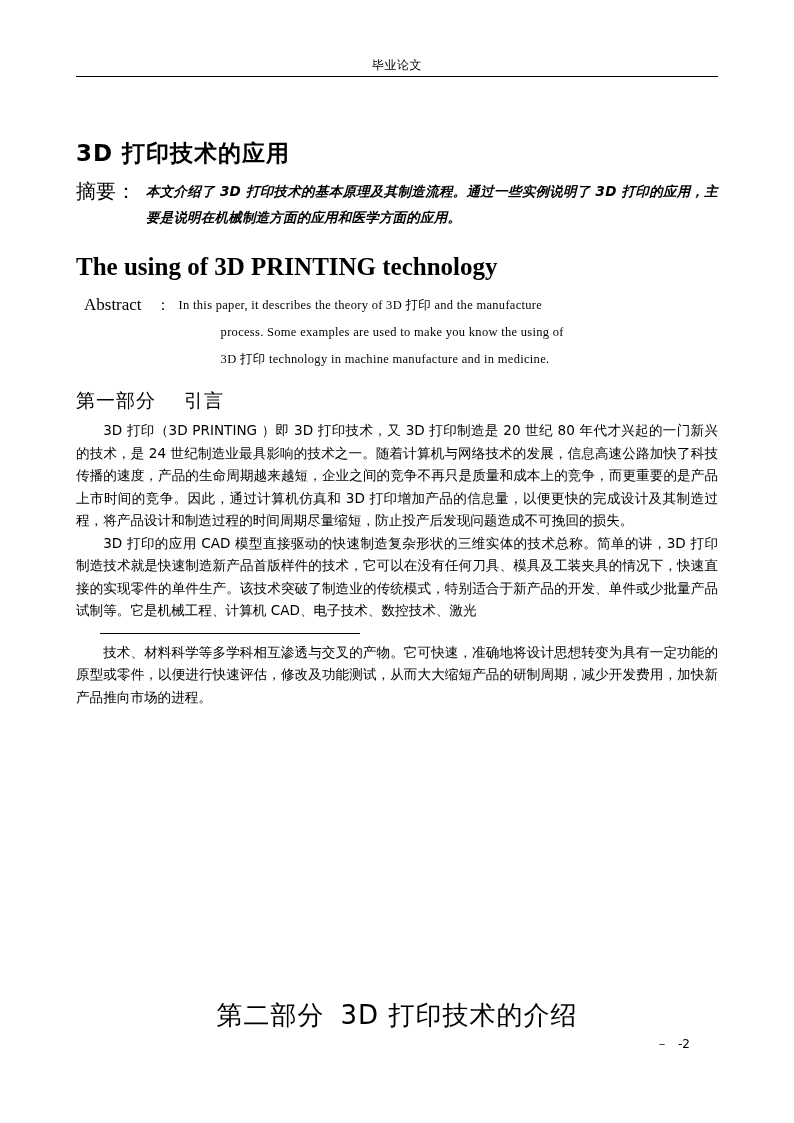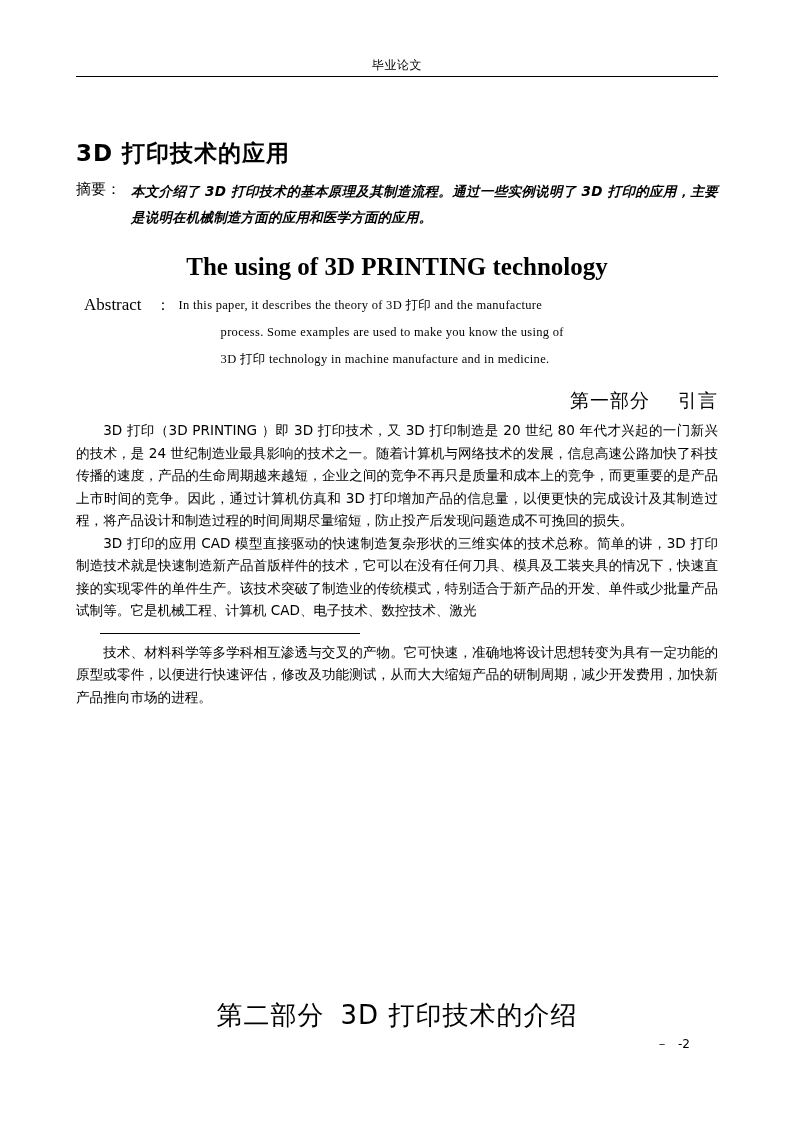--- a/index.html
+++ b/index.html
@@ -58,40 +58,40 @@
     margin: 8px 0 10px 0;
   }
 
   
   .abstract-cn {
     display: flex;
     align-items: flex-start;
     margin: 4px 0 0 0;
   }
   .abstract-cn .lbl {
-    font-family: Liberation Mono, monospace;
-    font-size: 15px;
+    font-family: Liberation Serif, serif;
+    font-size: 20px;
     line-height: 26px;
     white-space: nowrap;
     padding-right: 10px;
     flex: 0 0 auto;
   }
   .abstract-cn .body {
     font-family: "DejaVu Sans", "Liberation Sans", sans-serif;
     font-weight: bold;
     font-style: italic;
     font-size: 13.5px;
     line-height: 26px;
     text-align: justify;
     letter-spacing: 0.2px;
     flex: 1 1 auto;
   }
 
   .en-title {
-    text-align: center;
+    text-align: left;
     font-family: "Liberation Serif", "DejaVu Serif", serif;
     font-weight: bold;
     font-size: 25px;
     line-height: 34px;
     margin: 20px 0 8px 0;
   }
 
   
   .abstract-en {
     display: flex;
@@ -120,21 +120,21 @@
     flex: 1 1 auto;
     letter-spacing: 0.3px;
   }
   .abstract-en .body .l2,
   .abstract-en .body .l3 {
     display: block;
     padding-left: 42px;
   }
 
   .section-heading {
-    text-align: right;
+    text-align: left;
     font-family: "DejaVu Sans", "Liberation Sans", sans-serif;
     font-size: 19px;
     line-height: 30px;
     margin: 12px 0 4px 0;
     letter-spacing: 1px;
   }
   .section-heading .gap {
     display: inline-block;
     width: 28px;
   }

